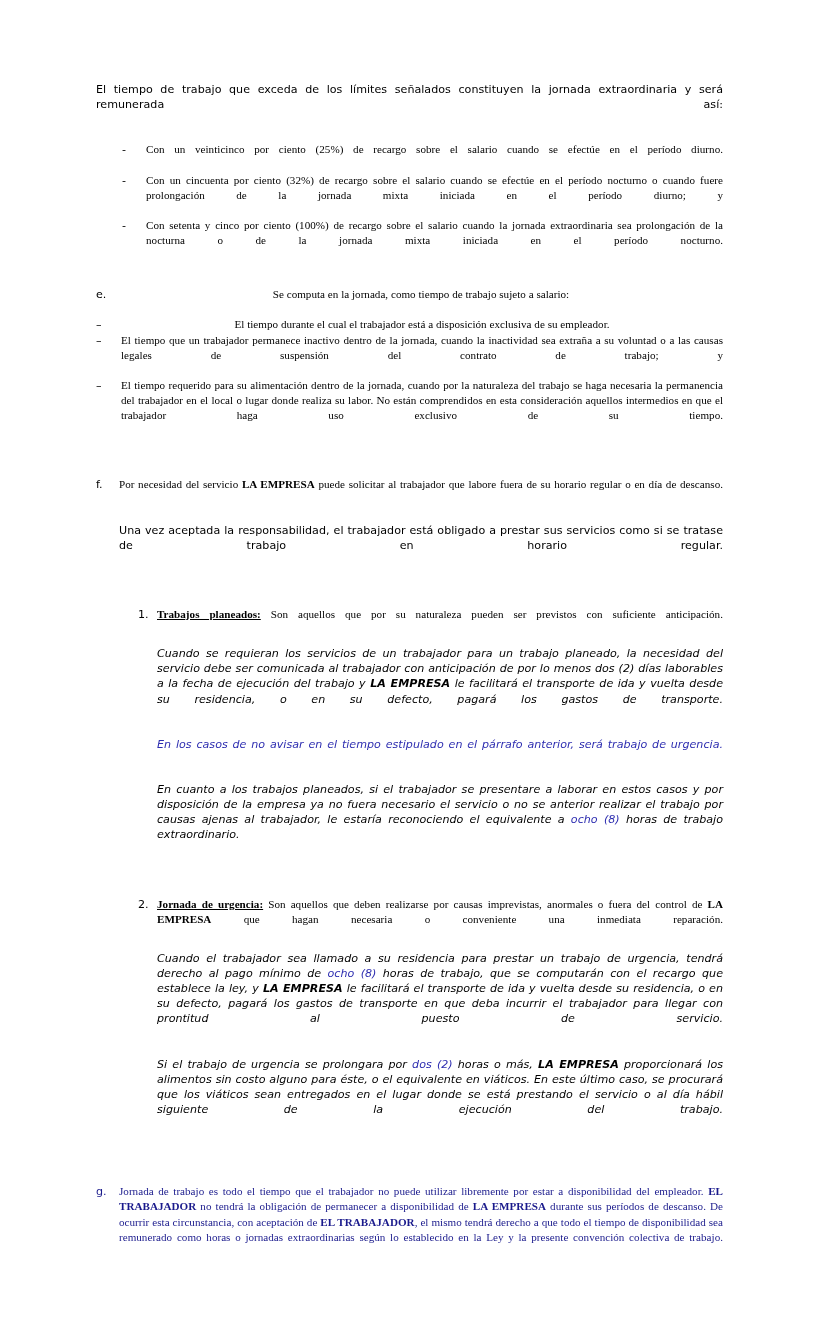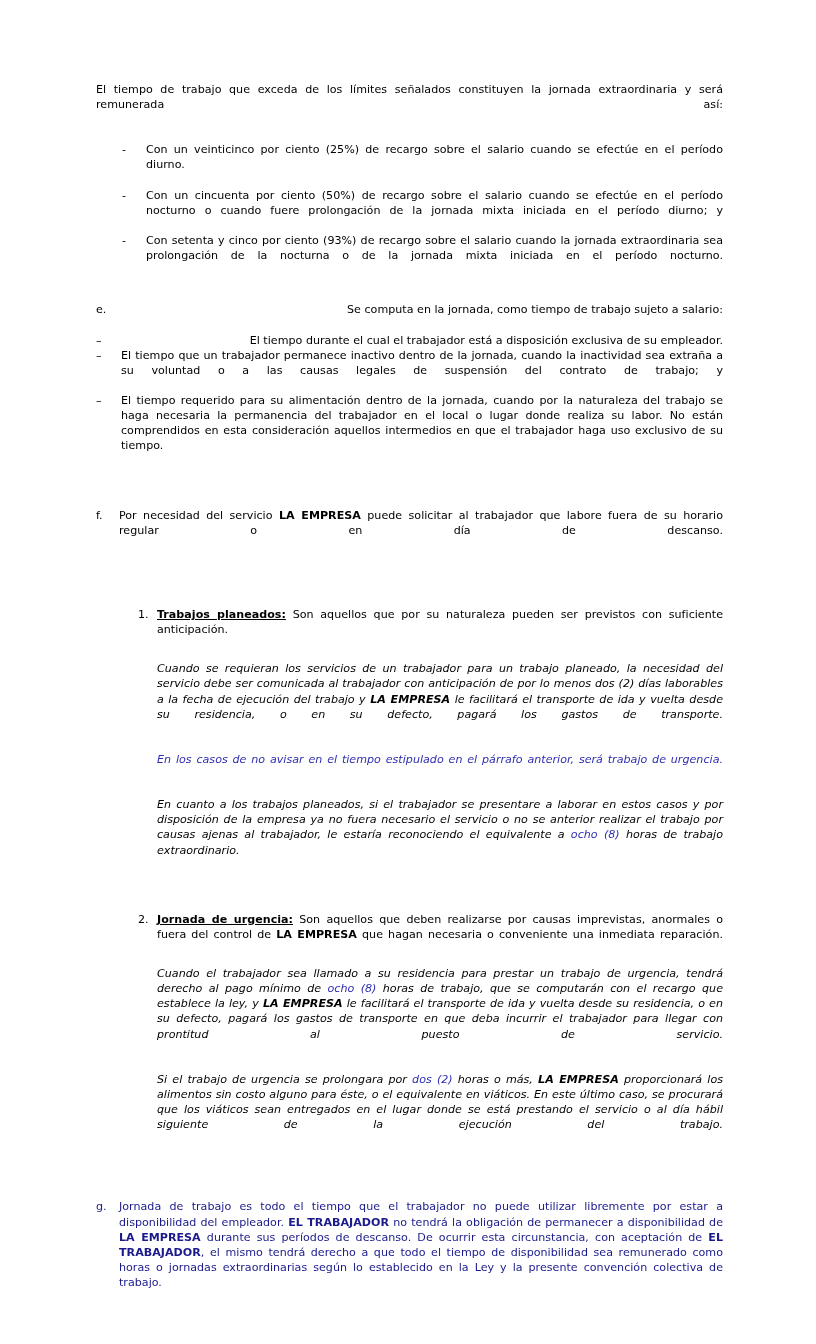--- a/index.html
+++ b/index.html
@@ -51,20 +51,21 @@
   }
   .marker {
     flex: 0 0 auto;
     text-align: left;
     white-space: pre;
   }
   .body {
     flex: 1 1 auto;
     text-align: justify;
     text-justify: inter-word;
+    font-family: Liberation Serif, serif;
   }
 
   
   .lvl-dash .marker   { width: 24px; margin-left: 26px; }   
   .lvl-dash .body     { padding-right: 0; }
 
   .lvl-endash .marker { width: 25px; margin-left: 0px; }    
 
   .lvl-alpha .marker  { width: 23px; margin-left: -23px; }  
   .lvl-num .marker    { width: 19px; margin-left: 0px; }
@@ -82,43 +83,43 @@
   
   .just {
     text-align: justify;
     text-justify: inter-word;
   }
   .just::after {
     content: "";
     display: inline-block;
     width: 100%;
   }
-  .nojust { text-align: right; }
+  .nojust { text-align: center; }
 </style>
 </head>
 <body>
 
 <div class="page">
   <div class="doc">
 
     <p class="just">El tiempo de trabajo que exceda de los límites señalados constituyen la jornada extraordinaria y será remunerada así:</p>
 
     <div class="blank"></div>
 
     <div class="row lvl-dash">
       <span class="marker">-</span>
       <span class="body just">Con un veinticinco por ciento (25%) de recargo sobre el salario cuando se efectúe en el período diurno.</span>
     </div>
     <div class="row lvl-dash">
       <span class="marker">-</span>
-      <span class="body just">Con un cincuenta por ciento (50%) de recargo sobre el salario cuando se efectúe en el período nocturno o cuando fuere prolongación de la jornada mixta iniciada en el período diurno; y</span>
+      <span class="body just">Con un cincuenta por ciento (32%) de recargo sobre el salario cuando se efectúe en el período nocturno o cuando fuere prolongación de la jornada mixta iniciada en el período diurno; y</span>
     </div>
     <div class="row lvl-dash">
       <span class="marker">-</span>
-      <span class="body just">Con setenta y cinco por ciento (93%) de recargo sobre el salario cuando la jornada extraordinaria sea prolongación de la nocturna o de la jornada mixta iniciada en el período nocturno.</span>
+      <span class="body just">Con setenta y cinco por ciento (100%) de recargo sobre el salario cuando la jornada extraordinaria sea prolongación de la nocturna o de la jornada mixta iniciada en el período nocturno.</span>
     </div>
 
     <div class="blank"></div>
     <div class="blank-sm"></div>
 
     <div class="grp-alpha">
       <div class="row lvl-alpha">
         <span class="marker">e.</span>
         <span class="body nojust">Se computa en la jornada, como tiempo de trabajo sujeto a salario:</span>
       </div>
@@ -145,20 +146,21 @@
 
     <div class="grp-alpha">
 
       <div class="row lvl-alpha">
         <span class="marker">f.</span>
         <span class="body just"><span>Por necesidad del servicio </span><span class="b">LA EMPRESA</span><span> puede solicitar al trabajador que labore fuera de su horario regular o en día de descanso.</span></span>
       </div>
 
       <div class="blank"></div>
 
+      <p class="just">Una vez aceptada la responsabilidad, el trabajador está obligado a prestar sus servicios como si se tratase de trabajo en horario regular.</p>
 
       <div class="blank"></div>
 
 
       <div class="blank"></div>
       <div class="blank-sm"></div>
 
       <div class="grp-num">
         <div class="row lvl-num">
           <span class="marker">1.</span>

